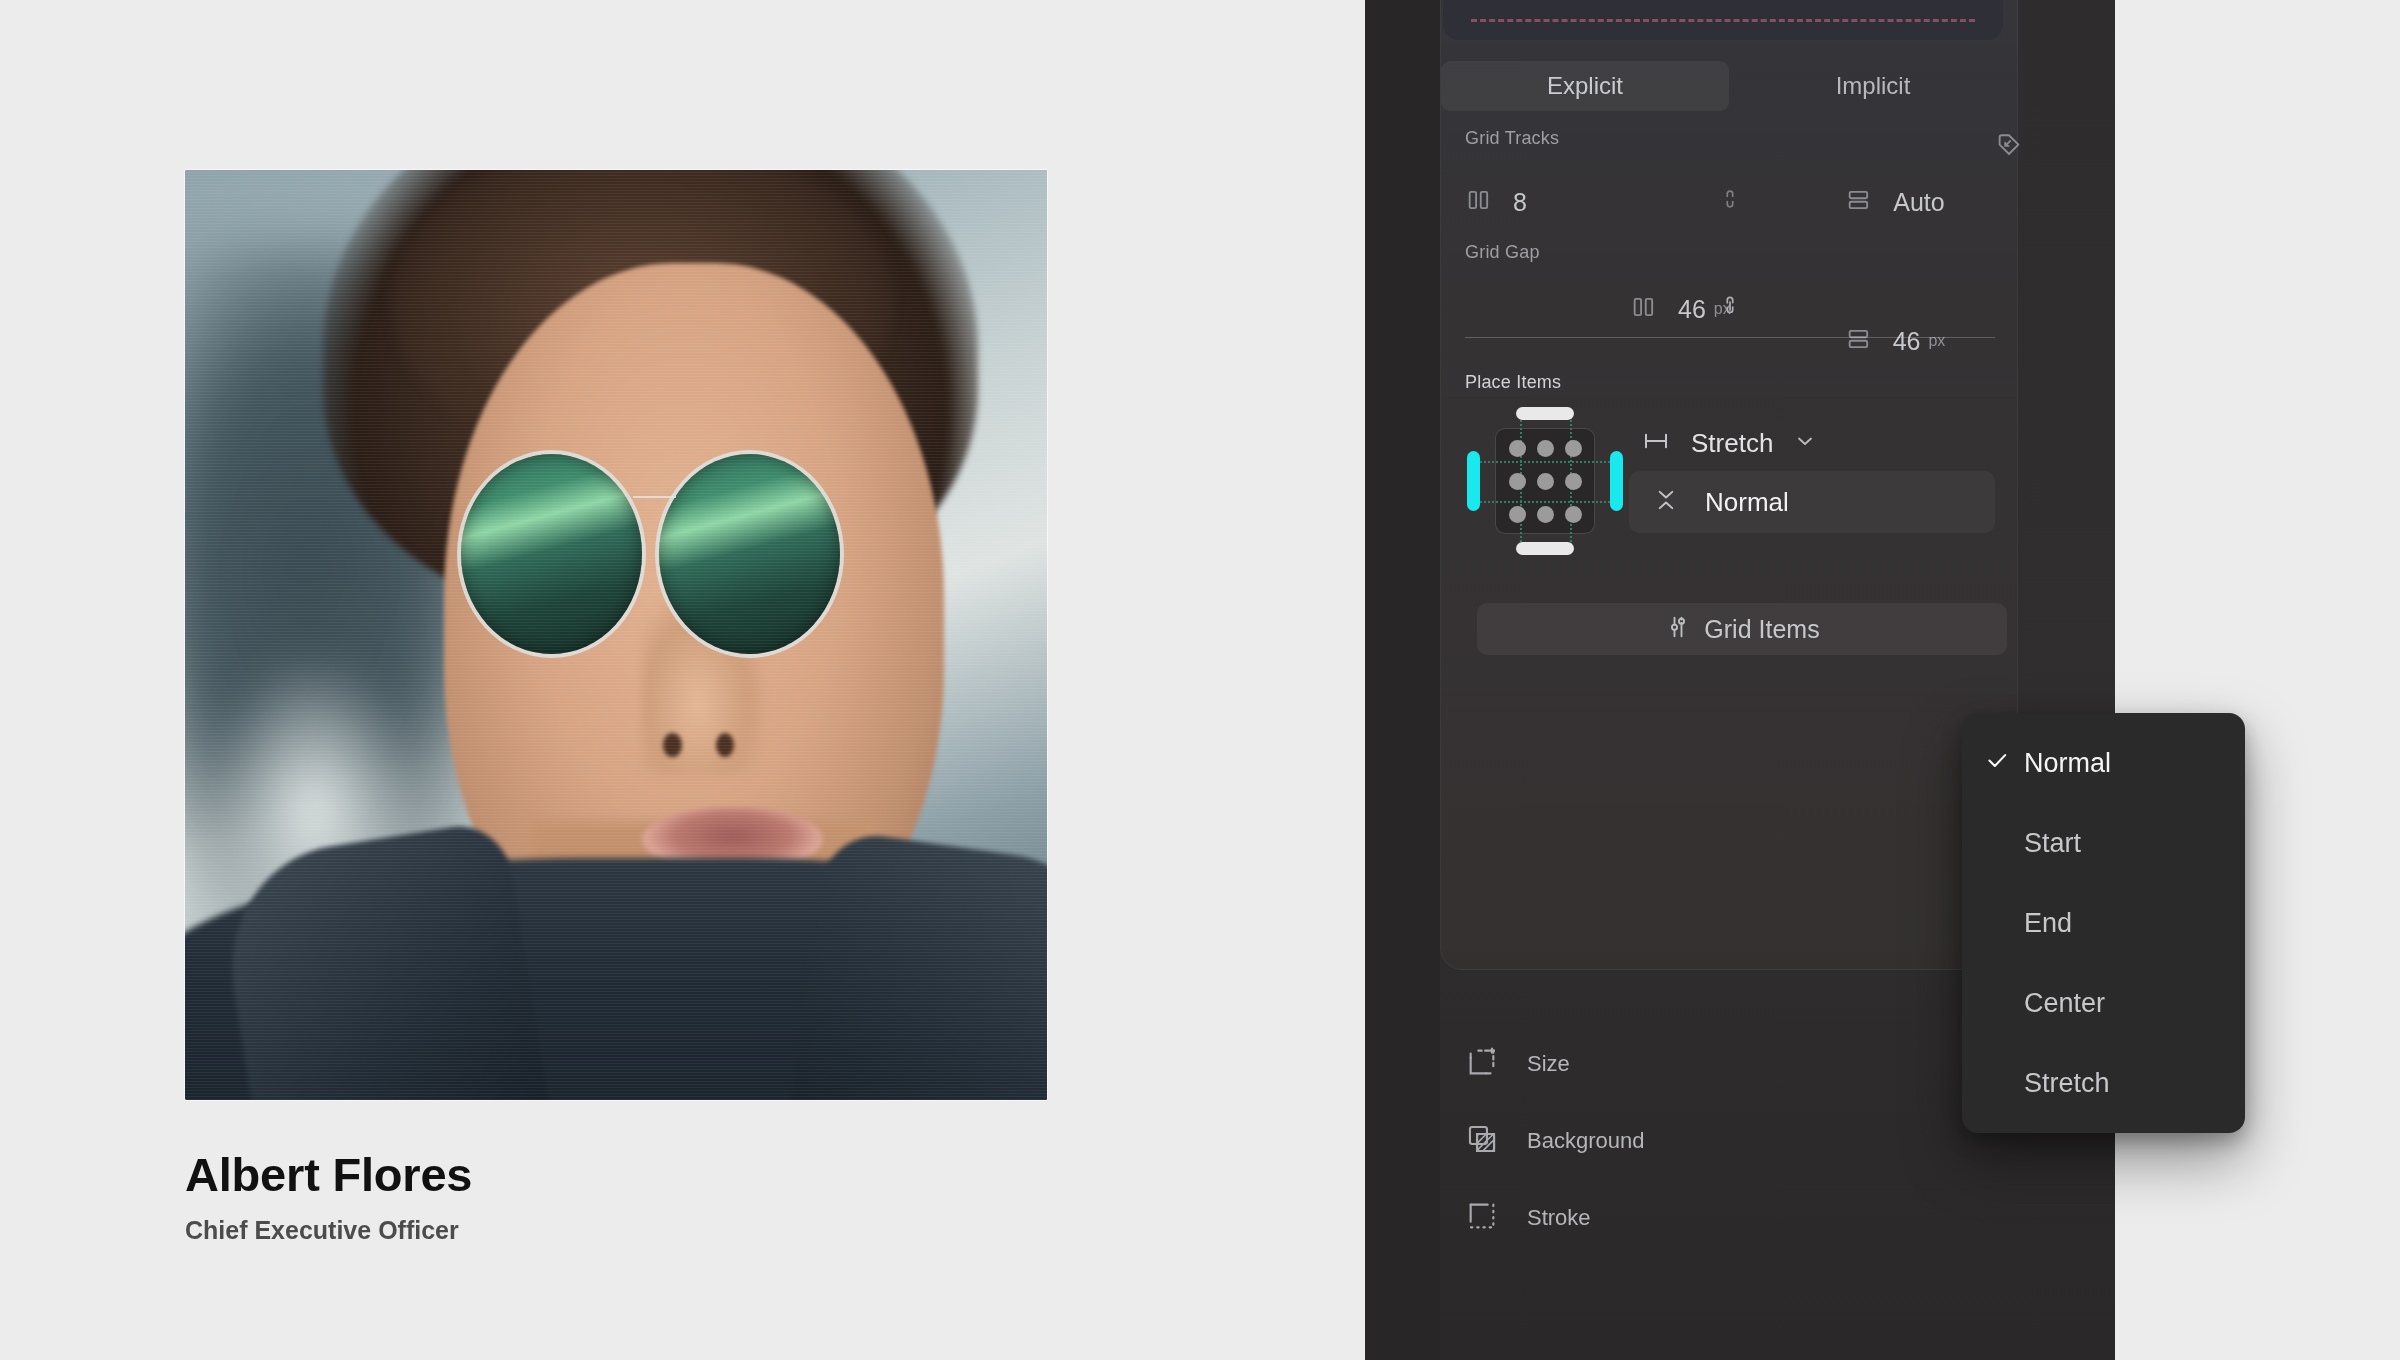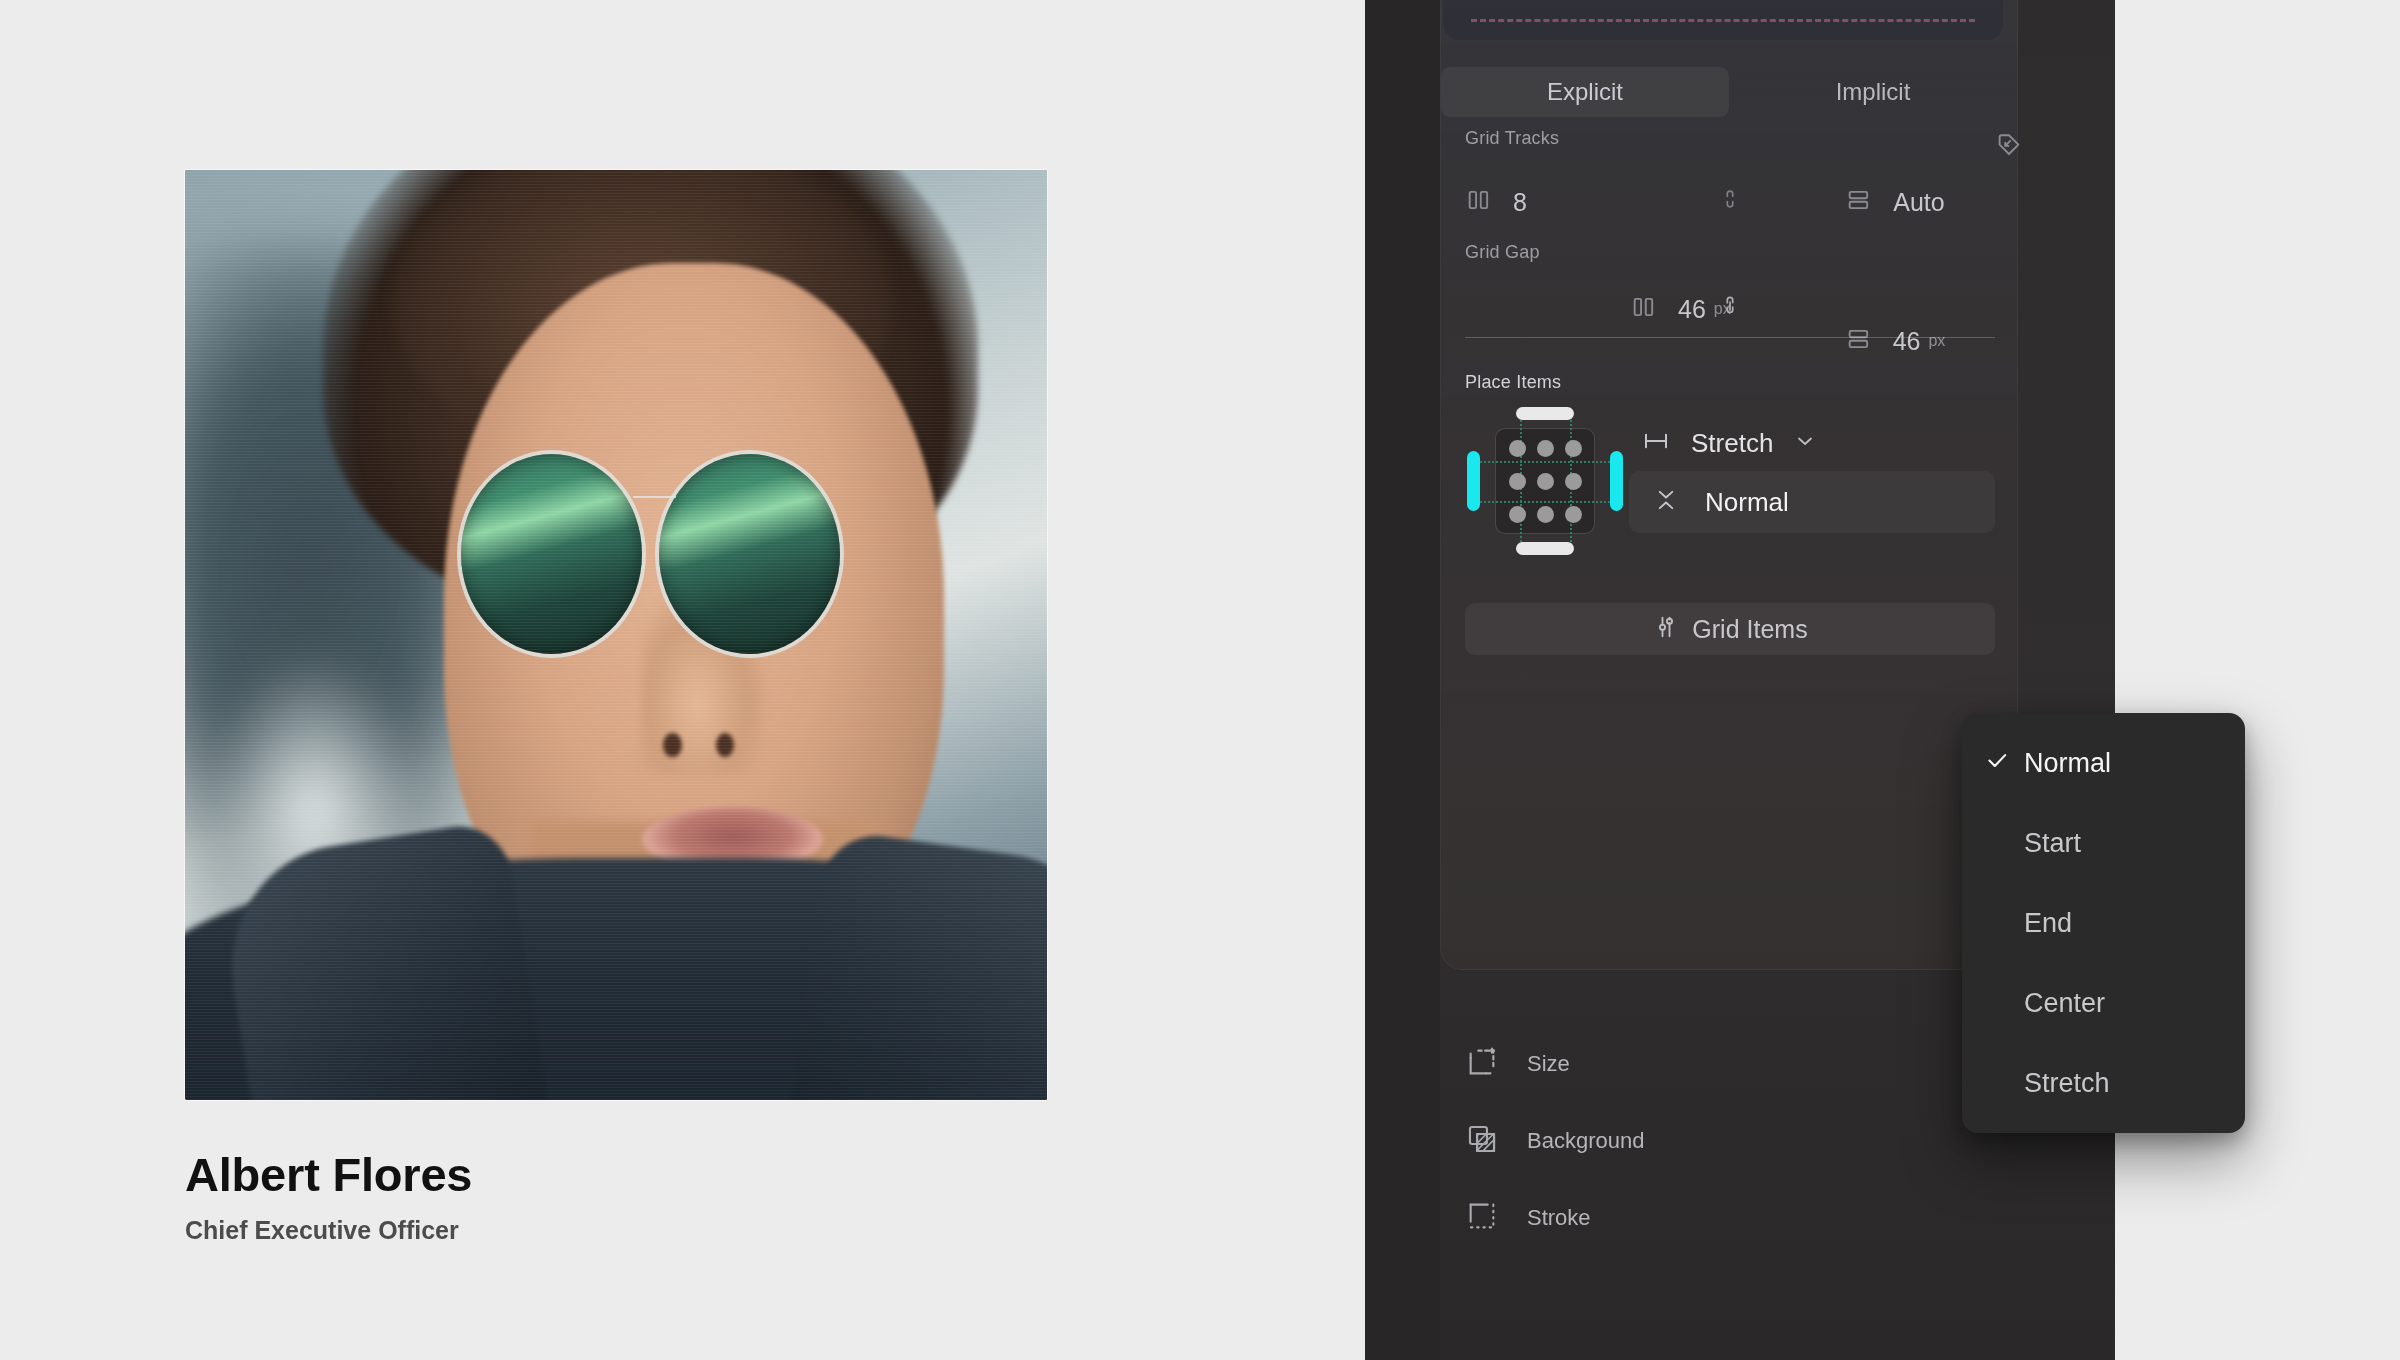--- a/index.html
+++ b/index.html
@@ -132,21 +132,21 @@
   }
 
   
   #grid-card {
     position: absolute; left: 75px; top: -70px; width: 578px; height: 1040px;
     background: linear-gradient(180deg, rgba(62,66,80,.45) 0%, rgba(58,55,58,.55) 36%, rgba(58,52,52,.62) 100%);
     border-radius: 22px;
     border: 1px solid rgba(255,255,255,.045);
   }
 
-  .seg-row { position: absolute; left: 0; top: 136px; width: 100%; height: 50px; display: flex; text-align: right; }
+  .seg-row { position: absolute; left: 0; top: 130px; width: 100%; height: 50px; display: flex; text-align: right; }
   .seg {
     flex: 1; display: flex; align-items: center; justify-content: center;
     font-size: 24px; color: #b8b9bd; border-radius: 9px;
   }
   .seg.active { background: rgba(255,255,255,.055); color: #c9cbd0; }
 
   .section-label {
     position: absolute; left: 24px;
     font-size: 18px; color: #9e9ea4; letter-spacing: .2px;
   }
@@ -195,21 +195,21 @@
   #ctrl-stretch .txt { font-size: 26px; color: #e3e3e6; }
   #ctrl-normal {
     left: 188px; top: 540px; width: 366px; height: 62px;
     background: rgba(255,255,255,.045); border-radius: 10px;
     padding-left: 22px; gap: 24px;
   }
   #ctrl-normal .txt { font-size: 26px; color: #f2f2f4; }
 
   
   #grid-items-btn {
-    position: absolute; left: 24px; top: 672px; width: 530px; height: 52px;
+    position: absolute; left: 36px; top: 672px; width: 530px; height: 52px;
     background: rgba(255,255,255,.055); border-radius: 10px;
     display: flex; align-items: center; justify-content: center; gap: 12px;
   }
   #grid-items-btn .txt { font-size: 25px; color: #c7c8cc; }
 
   
   .bottom-item {
     position: absolute; left: 100px; display: flex; align-items: center; gap: 28px;
   }
   .bottom-item .txt { font-size: 22px; color: #b6b6ba; }

